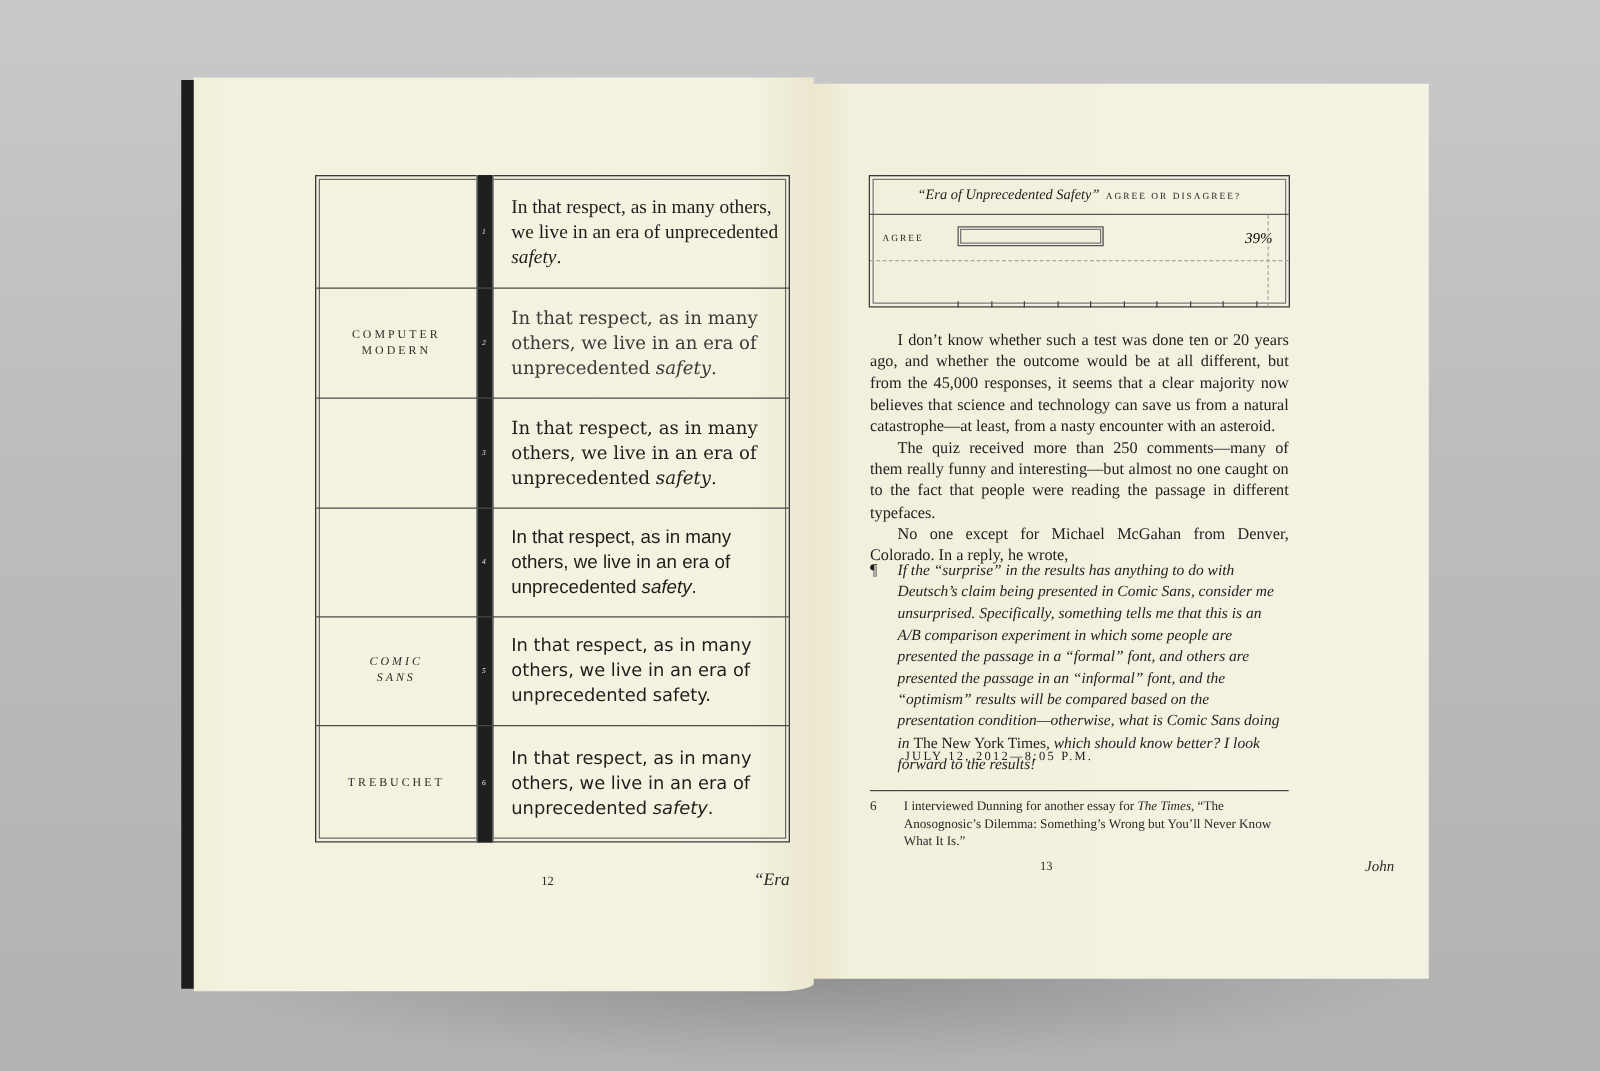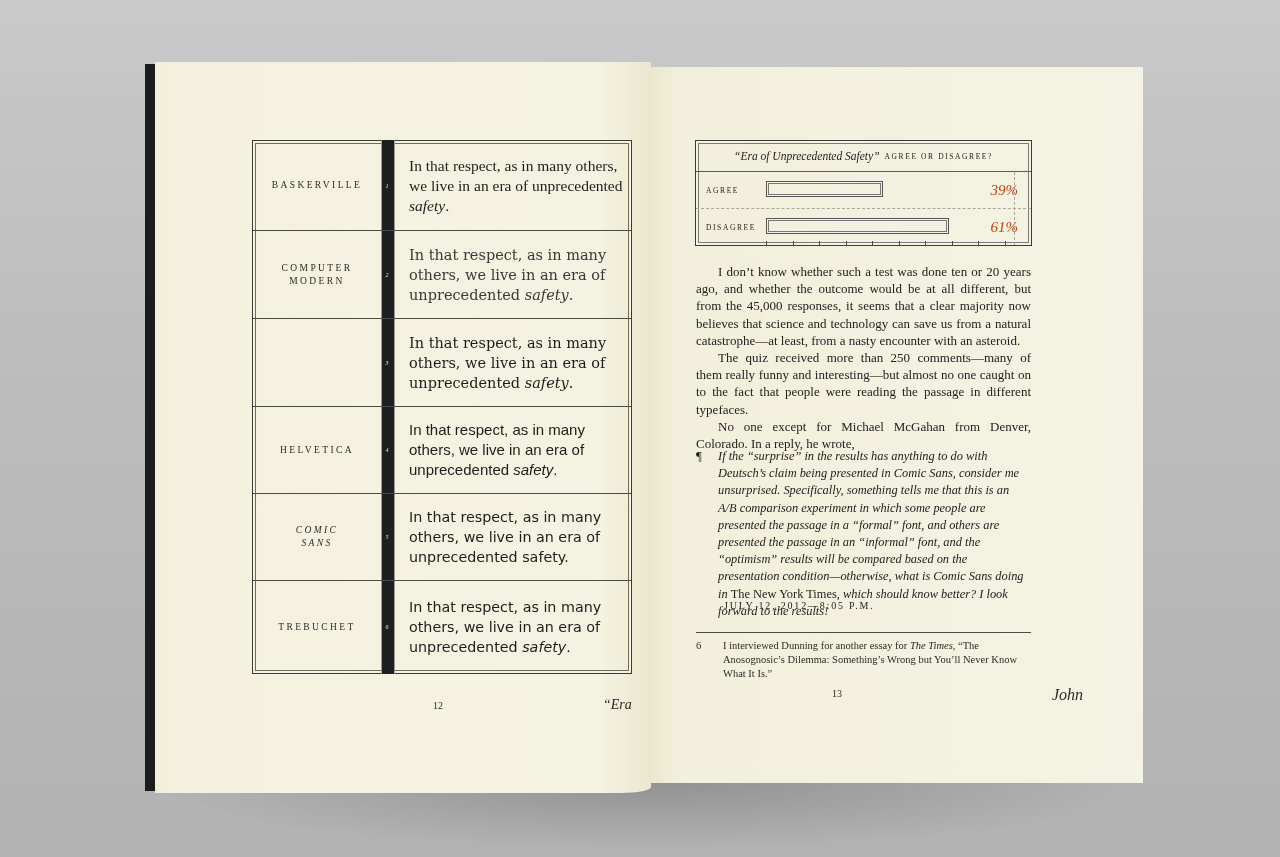--- a/index.html
+++ b/index.html
@@ -83,21 +83,21 @@
     position:absolute; left:10px; top:0; height:100%; display:flex; align-items:center;
     font-size:7.5px; letter-spacing:1.6px; text-transform:uppercase;
   }
   .chart-bar {
     position:absolute; left:70px; top:9px; height:16px;
     border:1px solid #555; box-shadow: inset 0 0 0 1px #f4f2e2, inset 0 0 0 2px #777;
     box-sizing:border-box;
   }
   .chart-pct {
     position:absolute; left:322px; top:0; height:100%; display:flex; align-items:center;
-    font-style:italic; font-size:15px; color:#c2410c; transform:translateX(-100%); padding-left:0;font-family:Liberation Serif, serif;
+    font-style:italic; font-size:12px; color:#000000; transform:translateX(-100%); padding-left:0;font-family:Liberation Serif, serif;
   }
   .chart-divider { position:absolute; left:318px; top:31px; width:1px; height:73px; border-left:1px dashed #a9a79c; }
   .ticks { position:absolute; left:70px; top:100px; width:265px; height:6px; }
   .tick { position:absolute; top:0; width:1px; height:5px; background:#444; }
 
   
   .body-text {
     position:absolute; left:696px; top:263px; width:335px;
     font-size:13px; line-height:17.2px; text-align:justify; color:#222;
   }
@@ -127,41 +127,39 @@
 <div class="shadow"></div>
 <div class="spine"></div>
 
 <div class="page-left"></div>
 <div class="page-right"></div>
 
 <div class="type-table">
   <div class="bar-col"></div>
 
   <div class="type-row" style="top:0;height:89px;">
-    <div class="type-label">Baskerville</div>
     <div class="type-num">1</div>
     <div class="type-sample f-bask">
         <span><span>In that respect, as in many others, we live in an era of unprecedented </span><i>safety</i><span>.</span></span>
       </div>
   </div>
   <div class="type-row" style="top:90px;height:87px;">
     <div class="type-label" style="padding:0 24px;box-sizing:border-box;">Computer Modern</div>
     <div class="type-num">2</div>
     <div class="type-sample f-cm">
         <span><span>In that respect, as in many others, we live in an era of unprecedented </span><i>safety</i><span>.</span></span>
       </div>
   </div>
   <div class="type-row" style="top:178px;height:87px;">
     <div class="type-num">3</div>
     <div class="type-sample f-geo">
         <span><span>In that respect, as in many others, we live in an era of unprecedented </span><i>safety</i><span>.</span></span>
       </div>
   </div>
   <div class="type-row" style="top:266px;height:86px;">
-    <div class="type-label">Helvetica</div>
     <div class="type-num">4</div>
     <div class="type-sample f-helv">
         <span><span>In that respect, as in many others, we live in an era of unprecedented </span><i>safety</i><span>.</span></span>
       </div>
   </div>
   <div class="type-row" style="top:353px;height:86px;">
     <div class="type-label" style="padding:0 40px;box-sizing:border-box;font-style:italic;">Comic Sans</div>
     <div class="type-num">5</div>
     <div class="type-sample f-comic">
         <span><span>In that respect, as in many others, we live in an era of unprecedented safety.</span><i></i><span></span></span>
@@ -181,25 +179,20 @@
 
 <div class="chart">
   <div class="chart-title">
     <span class="it">“Era of Unprecedented Safety”</span>
     <span class="sc">agree or disagree?</span>
   </div>
   <div class="chart-row r1">
     <div class="chart-cat">Agree</div>
     <div class="chart-bar" style="width:117px;"></div>
     <div class="chart-pct">39%</div>
-  </div>
-  <div class="chart-row r2">
-    <div class="chart-cat">Disagree</div>
-    <div class="chart-bar" style="width:183px;"></div>
-    <div class="chart-pct">61%</div>
   </div>
   <div class="chart-divider"></div>
   <div class="ticks">
     <div class="tick" style="left:0px"></div>
     <div class="tick" style="left:26.5px"></div>
     <div class="tick" style="left:53px"></div>
     <div class="tick" style="left:79.5px"></div>
     <div class="tick" style="left:106px"></div>
     <div class="tick" style="left:132.5px"></div>
     <div class="tick" style="left:159px"></div>
@@ -221,13 +214,13 @@
   <div class="quote-date">JULY 12, 2012—8:05 P.M.</div>
 </div>
 
 <div class="rule"></div>
 <div class="footnote">
   <span class="fn-num">6</span>
   <span class="fn-text"><span>I interviewed Dunning for another essay for </span><i>The Times</i><span>, “The Anosognosic’s Dilemma: Something’s Wrong but You’ll Never Know What It Is.”</span></span>
 </div>
 
 <div class="pg-num" style="left:832px;top:688px;">13</div>
-<div class="running" style="left:1052px;top:686px;font-size:16px;">John</div>
+<div class="running" style="left:1092px;top:686px;font-size:12px;">John</div>
 
 </body></html>

